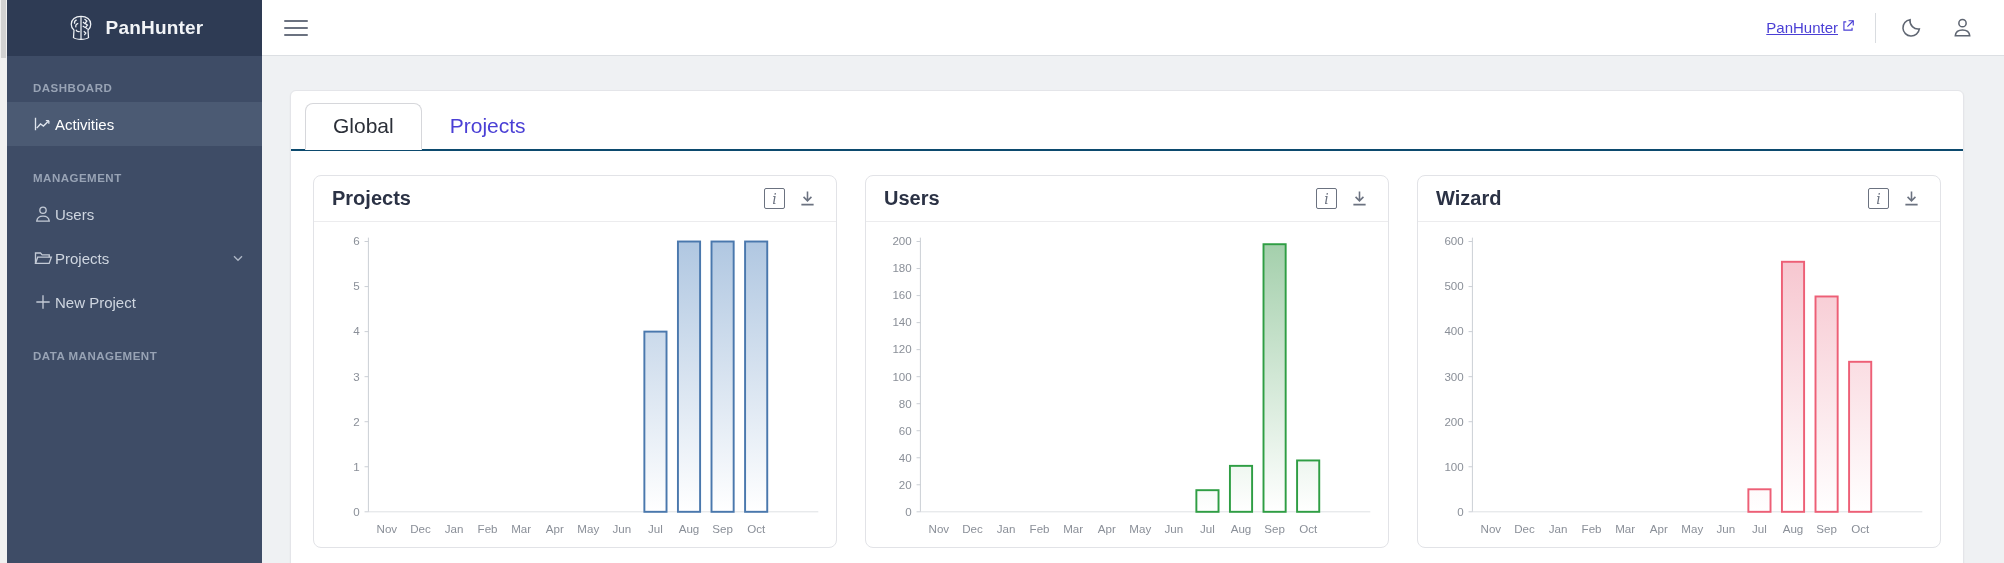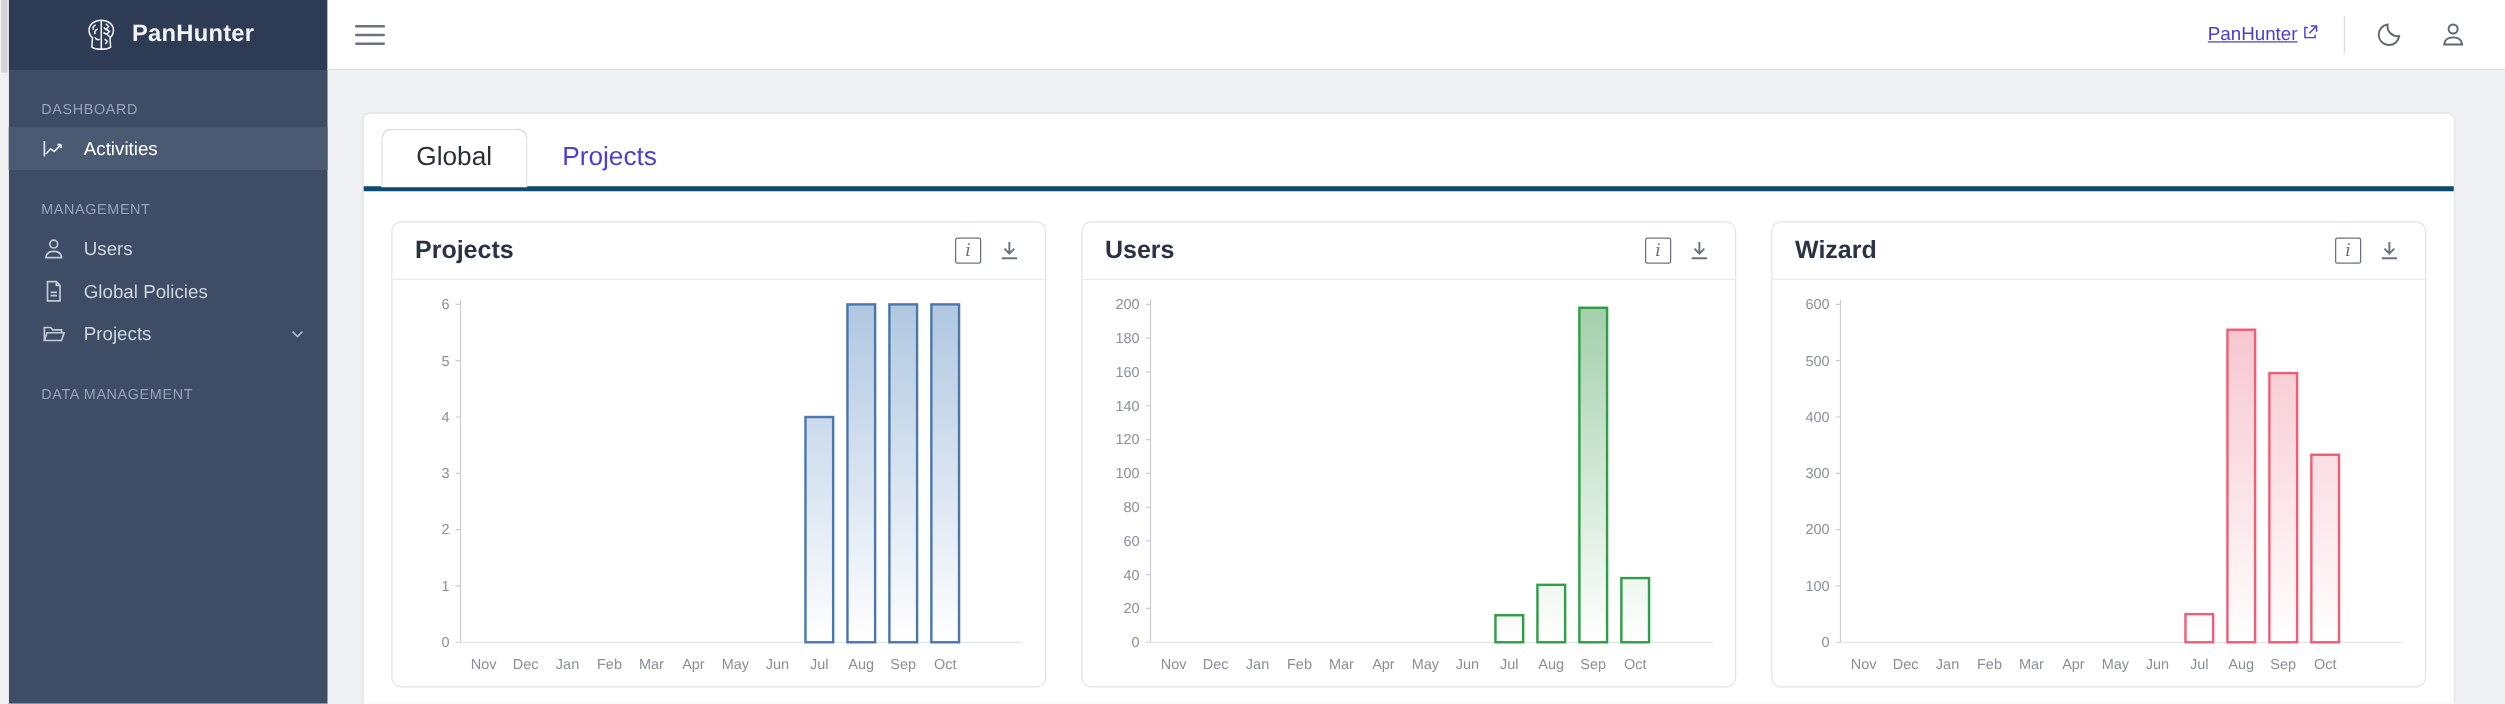--- a/index.html
+++ b/index.html
@@ -7,40 +7,40 @@
   .app { display:flex; width:100%; height:100%; }
 
   
   .edge-scroll { width:7px; height:100%; background:#f1f1f1; position:relative; flex:0 0 7px; }
   .edge-scroll .thumb { position:absolute; top:0; left:1px; width:5px; height:58px; background:#d2d2d2; }
 
   
   .sidebar { width:255px; flex:0 0 255px; background:#3e4c66; color:#d6dce5; display:flex; flex-direction:column; }
   .sidebar-header { height:56px; background:#2e3b54; display:flex; align-items:center; justify-content:center; gap:10px; }
   .sidebar-header .brand { font-size:19px; font-weight:bold; color:#f2f4f7; letter-spacing:.2px; }
-  .nav-section-label { margin:26px 0 8px 26px; font-size:11.5px; font-weight:normal; letter-spacing:.5px; color:#98a3b5; }
-  .nav-item { position:relative; height:34px; display:flex; align-items:center; gap:14px; padding-left:26px; font-size:15px; color:#cfd6e0; cursor:pointer; }
+  .nav-section-label { margin:26px 0 8px 26px; font-size:11.5px; font-weight:bold; letter-spacing:.5px; color:#98a3b5; }
+  .nav-item { position:relative; height:44px; display:flex; align-items:center; gap:2px; padding-left:26px; font-size:15px; color:#cfd6e0; cursor:pointer; }
   .nav-item.active { background:#4b5a73; color:#ffffff; }
   .nav-item svg { flex:0 0 20px; }
   .nav-item .chev { position:absolute; right:16px; }
 
   
   .main { flex:1; display:flex; flex-direction:column; height:100%; }
   .topbar { height:56px; background:#ffffff; border-bottom:1px solid #dcdfe3; display:flex; align-items:center; justify-content:space-between; padding:0 26px 0 22px; }
   .hamburger { width:24px; cursor:pointer; display:flex; flex-direction:column; gap:5px; }
   .hamburger span { display:block; height:2px; background:#6b7280; border-radius:1px; }
   .topbar-right { display:flex; align-items:center; gap:20px; }
   .ext-link { display:flex; align-items:flex-start; gap:3px; color:#4a3fd5; font-size:15px; text-decoration:underline; cursor:pointer; }
   .topbar-divider { width:1px; height:30px; background:#d9dce0; }
   .icon-btn { background:none; border:none; cursor:pointer; display:flex; align-items:center; padding:4px; }
 
   
   .content { flex:1; overflow:hidden; padding:34px 40px 0 28px; }
   .panel { background:#ffffff; border:1px solid #e4e5e9; border-radius:6px; box-shadow:0 1px 2px rgba(0,0,0,.05); height:620px; }
-  .tabs { display:flex; align-items:flex-start; padding:12px 0 0 14px; border-bottom:4px solid #0c4a6e; }
+  .tabs { display:flex; align-items:flex-start; padding:12px 0 0 14px; border-bottom:2px solid #0c4a6e; }
   .tab { font-size:21px; padding:10px 27px 11px; cursor:pointer; color:#4a3fd5; border:1px solid transparent; margin-bottom:-1px; }
   .tab.active { color:#2b2f38; background:#fff; border:1px solid #d6d7db; border-bottom:1px solid #ffffff; border-radius:8px 8px 0 0; }
 
   .cards { display:flex; gap:28px; padding:24px 22px; }
   .card { flex:1; background:#fff; border:1px solid #e2e3e7; border-radius:8px; overflow:hidden; }
   .card-header { display:flex; align-items:center; justify-content:space-between; padding:11px 18px; border-bottom:1px solid #ececee; }
   .card-title { font-size:20px; font-weight:bold; color:#2b3245; }
   .card-actions { display:flex; align-items:center; gap:12px; }
   .info-box { width:21px; height:21px; border:1.5px solid #6b7280; border-radius:2px; color:#6b7280; display:flex; align-items:center; justify-content:center; font-family:"DejaVu Serif", serif; font-style:italic; font-size:14px; cursor:pointer; }
   .card-body { padding:6px 10px 0; }
@@ -78,35 +78,33 @@
     <div class="nav-section-label">MANAGEMENT</div>
     <div class="nav-item">
       <svg width="20" height="20" viewBox="0 0 24 24" fill="none" stroke="#c3cad6" stroke-width="1.6">
         <circle cx="12" cy="7.5" r="3.8"></circle>
           <path d="M4.5 20.5c.4-4 3.4-6 7.5-6s7.1 2 7.5 6z"></path>
       </svg>
       <span>Users</span>
     </div>
     <div class="nav-item">
       <svg width="20" height="20" viewBox="0 0 24 24" fill="none" stroke="#c3cad6" stroke-width="1.6">
-        <path d="M6 2.8h8.5L18 6.3v14.9H6z"></path>
-          <path d="M14.5 2.8v3.5H18"></path>
-          <path d="M9 13h6M9 16.2h6"></path>
-      </svg>
-      <span>Global Policies</span>
-    </div>
-    <div class="nav-item">
-      <svg width="20" height="20" viewBox="0 0 24 24" fill="none" stroke="#c3cad6" stroke-width="1.6">
         <path d="M3 18.5V6h6l2 2.2h8.5V11"></path>
           <path d="M3 18.5l2.6-7.5H22l-2.6 7.5z"></path>
       </svg>
       <span>Projects</span>
       <svg class="chev" width="16" height="16" viewBox="0 0 24 24" fill="none" stroke="#aeb7c6" stroke-width="2">
         <path d="M6 9.5l6 6 6-6"></path>
       </svg>
+    </div>
+    <div class="nav-item">
+      <svg width="20" height="20" viewBox="0 0 24 24" fill="none" stroke="#c3cad6" stroke-width="1.6">
+        <path d="M12 4v16M4 12h16"></path>
+      </svg>
+      <span>New Project</span>
     </div>
 
     <div class="nav-section-label">DATA MANAGEMENT</div>
   </aside>
 
   <div class="main">
     <header class="topbar">
       <div class="hamburger">
           <span></span>
           <span></span>

